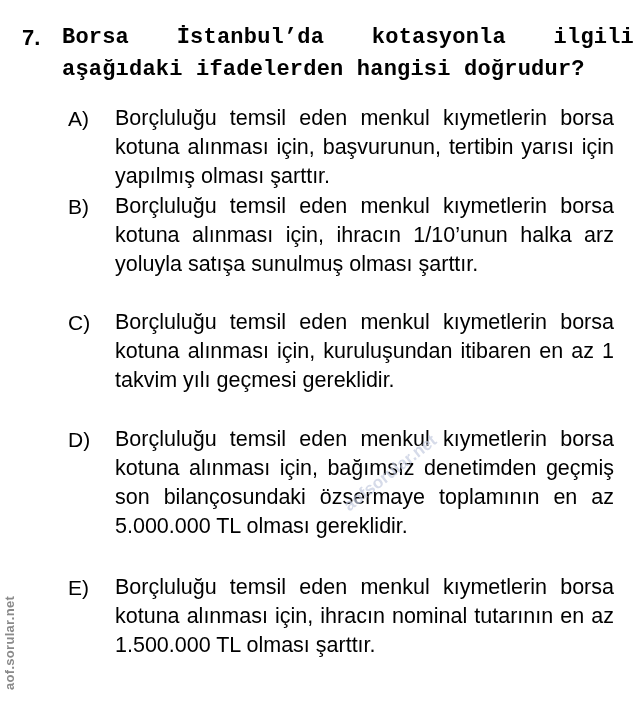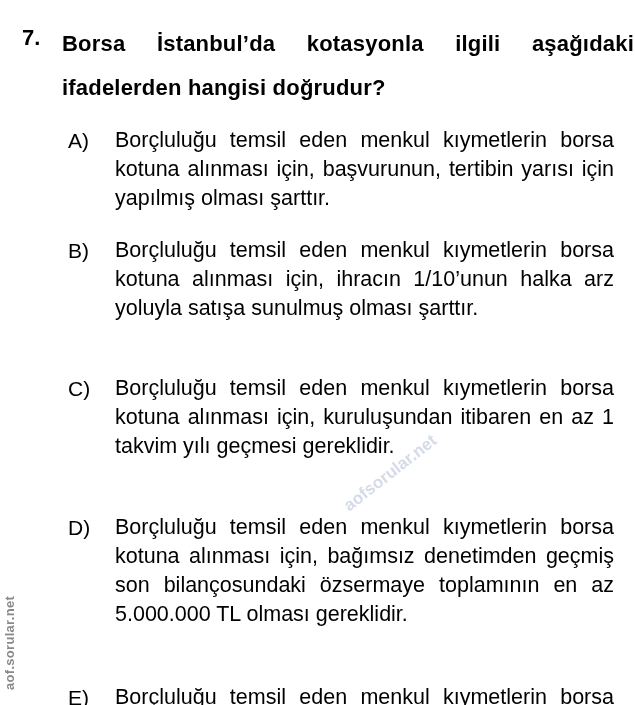--- a/index.html
+++ b/index.html
@@ -29,23 +29,24 @@
       font-size: 22px;
       line-height: 32px;
     }
     .q-text {
       position: absolute;
       left: 40px;
       top: 0;
       width: 572px;
       font-weight: bold;
       font-size: 22px;
-      line-height: 44px;
+      line-height: 32px;
       text-align: justify;
       letter-spacing: 0.2px;
+      font-family: Liberation Mono, monospace;
     }
     .options {
       position: absolute;
       left: 68px;
       top: 104px;
       width: 546px;
     }
     .option {
       position: relative;
       padding-left: 47px;
@@ -56,21 +57,20 @@
       margin-bottom: 0;
     }
     .option-letter {
       position: absolute;
       left: 0;
       top: 0;
       font-size: 21px;
     }
     .option-text {
       display: block;
-      margin-top: 22px;
     }
     .opt-a { height: 88px; }
     .opt-b { height: 116px; }
     .opt-c { height: 117px; }
     .opt-d { height: 148px; }
     .opt-e { height: 90px; }
 
     .watermark-side {
       position: absolute;
       left: 2px;

